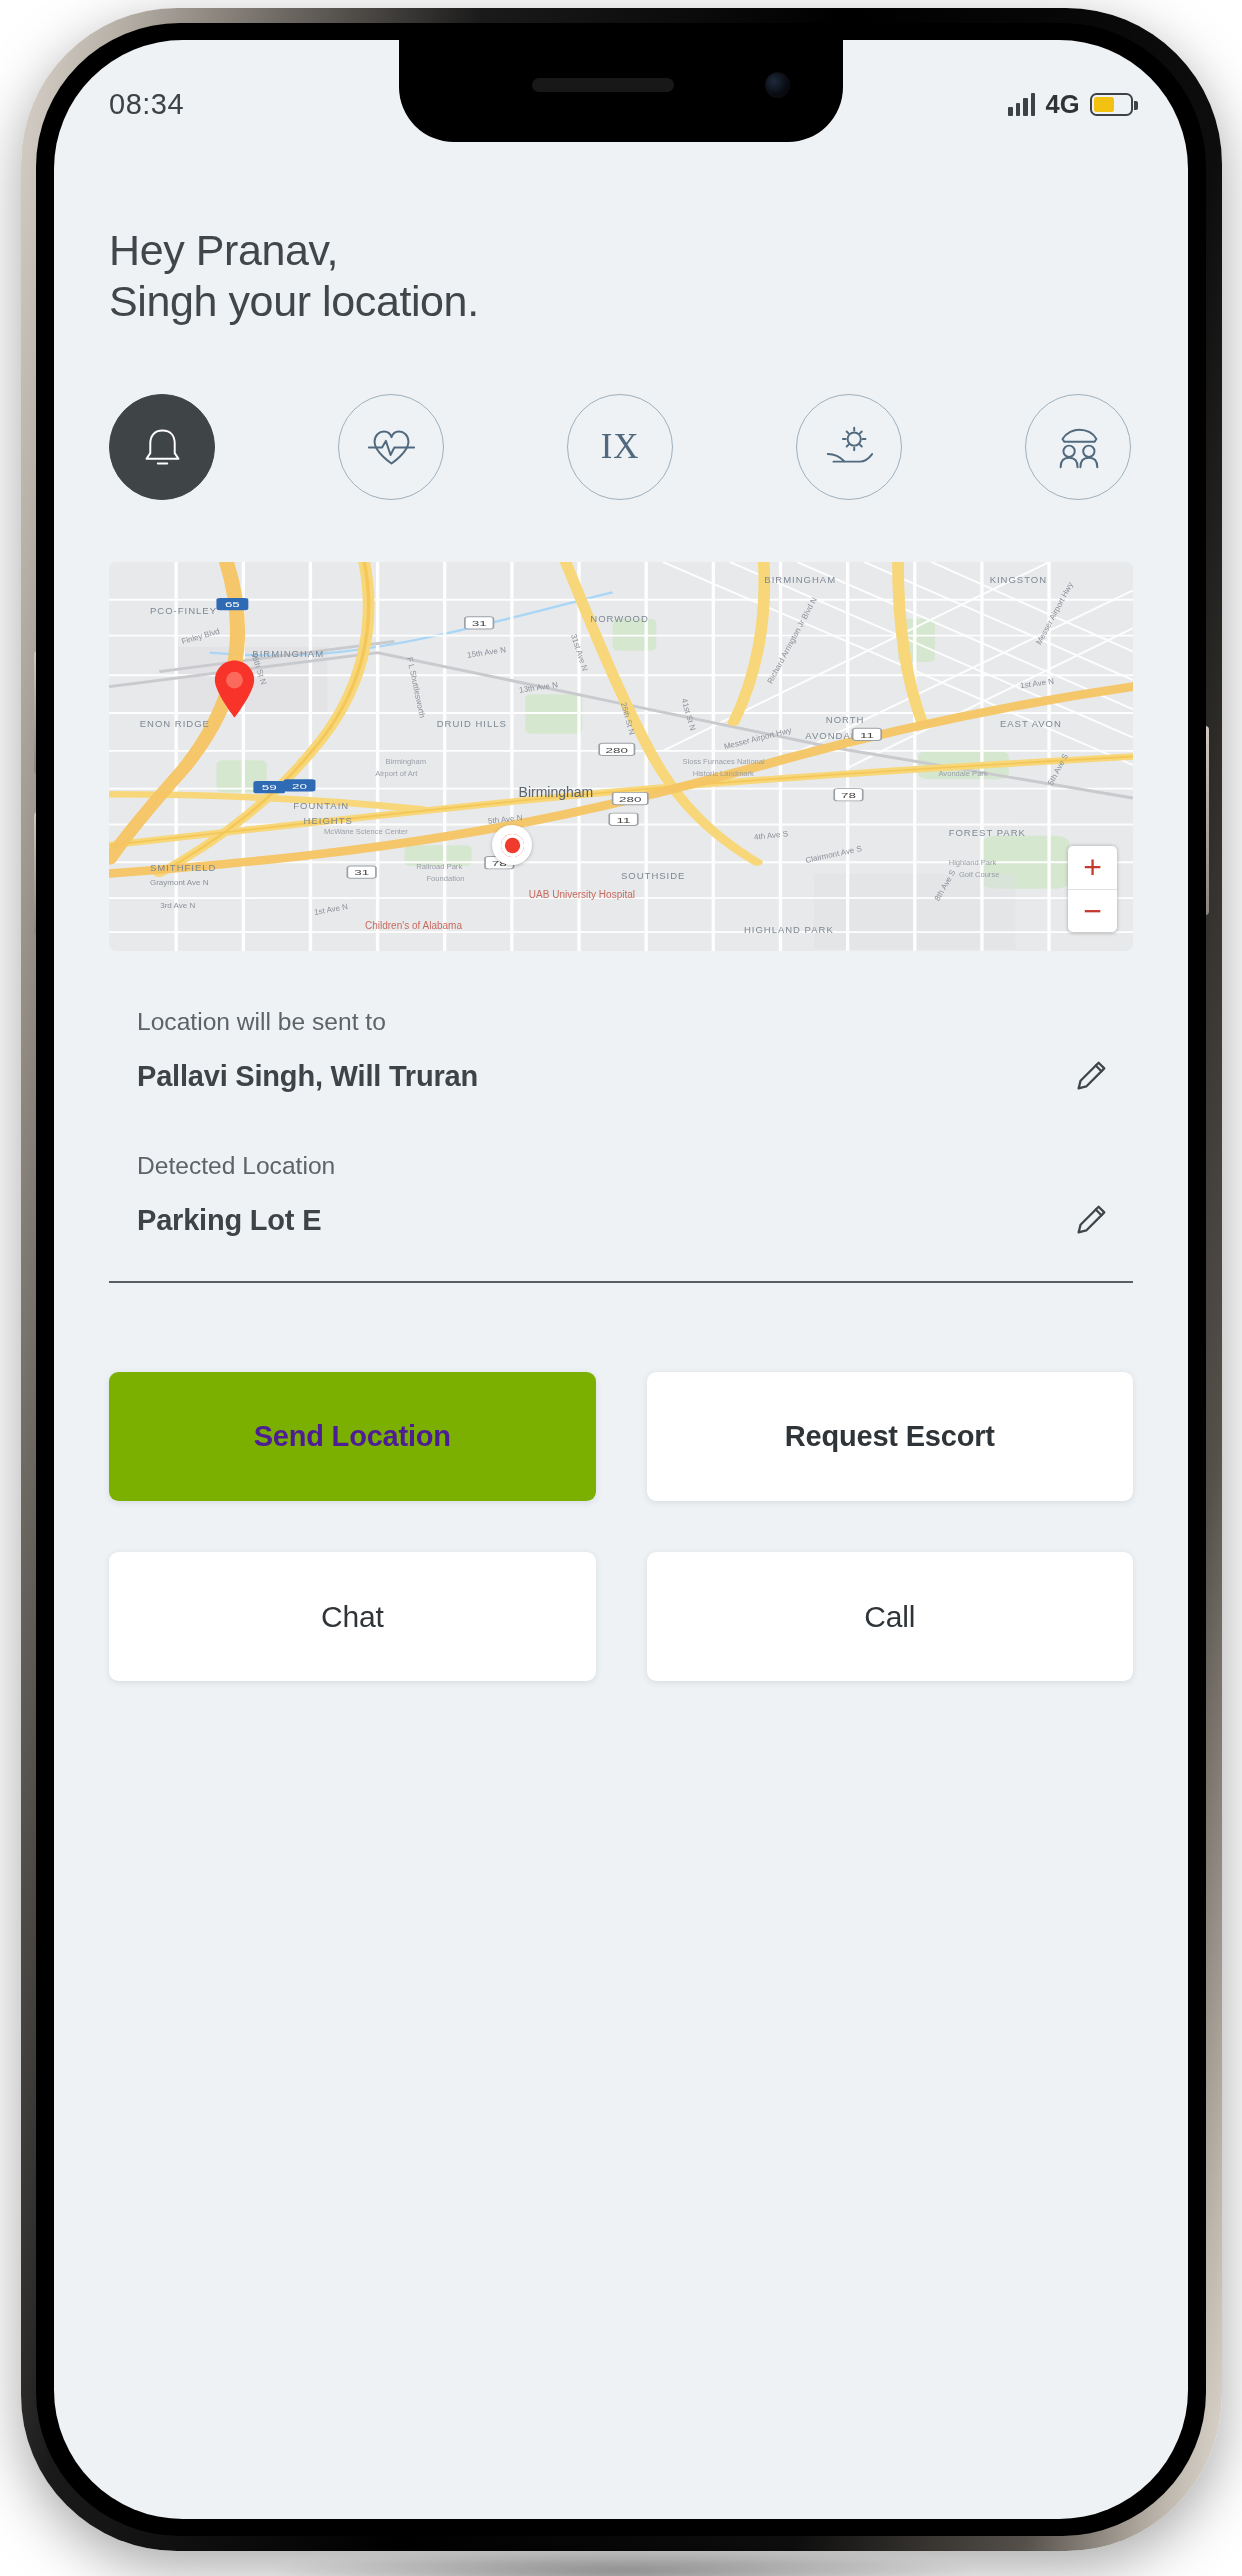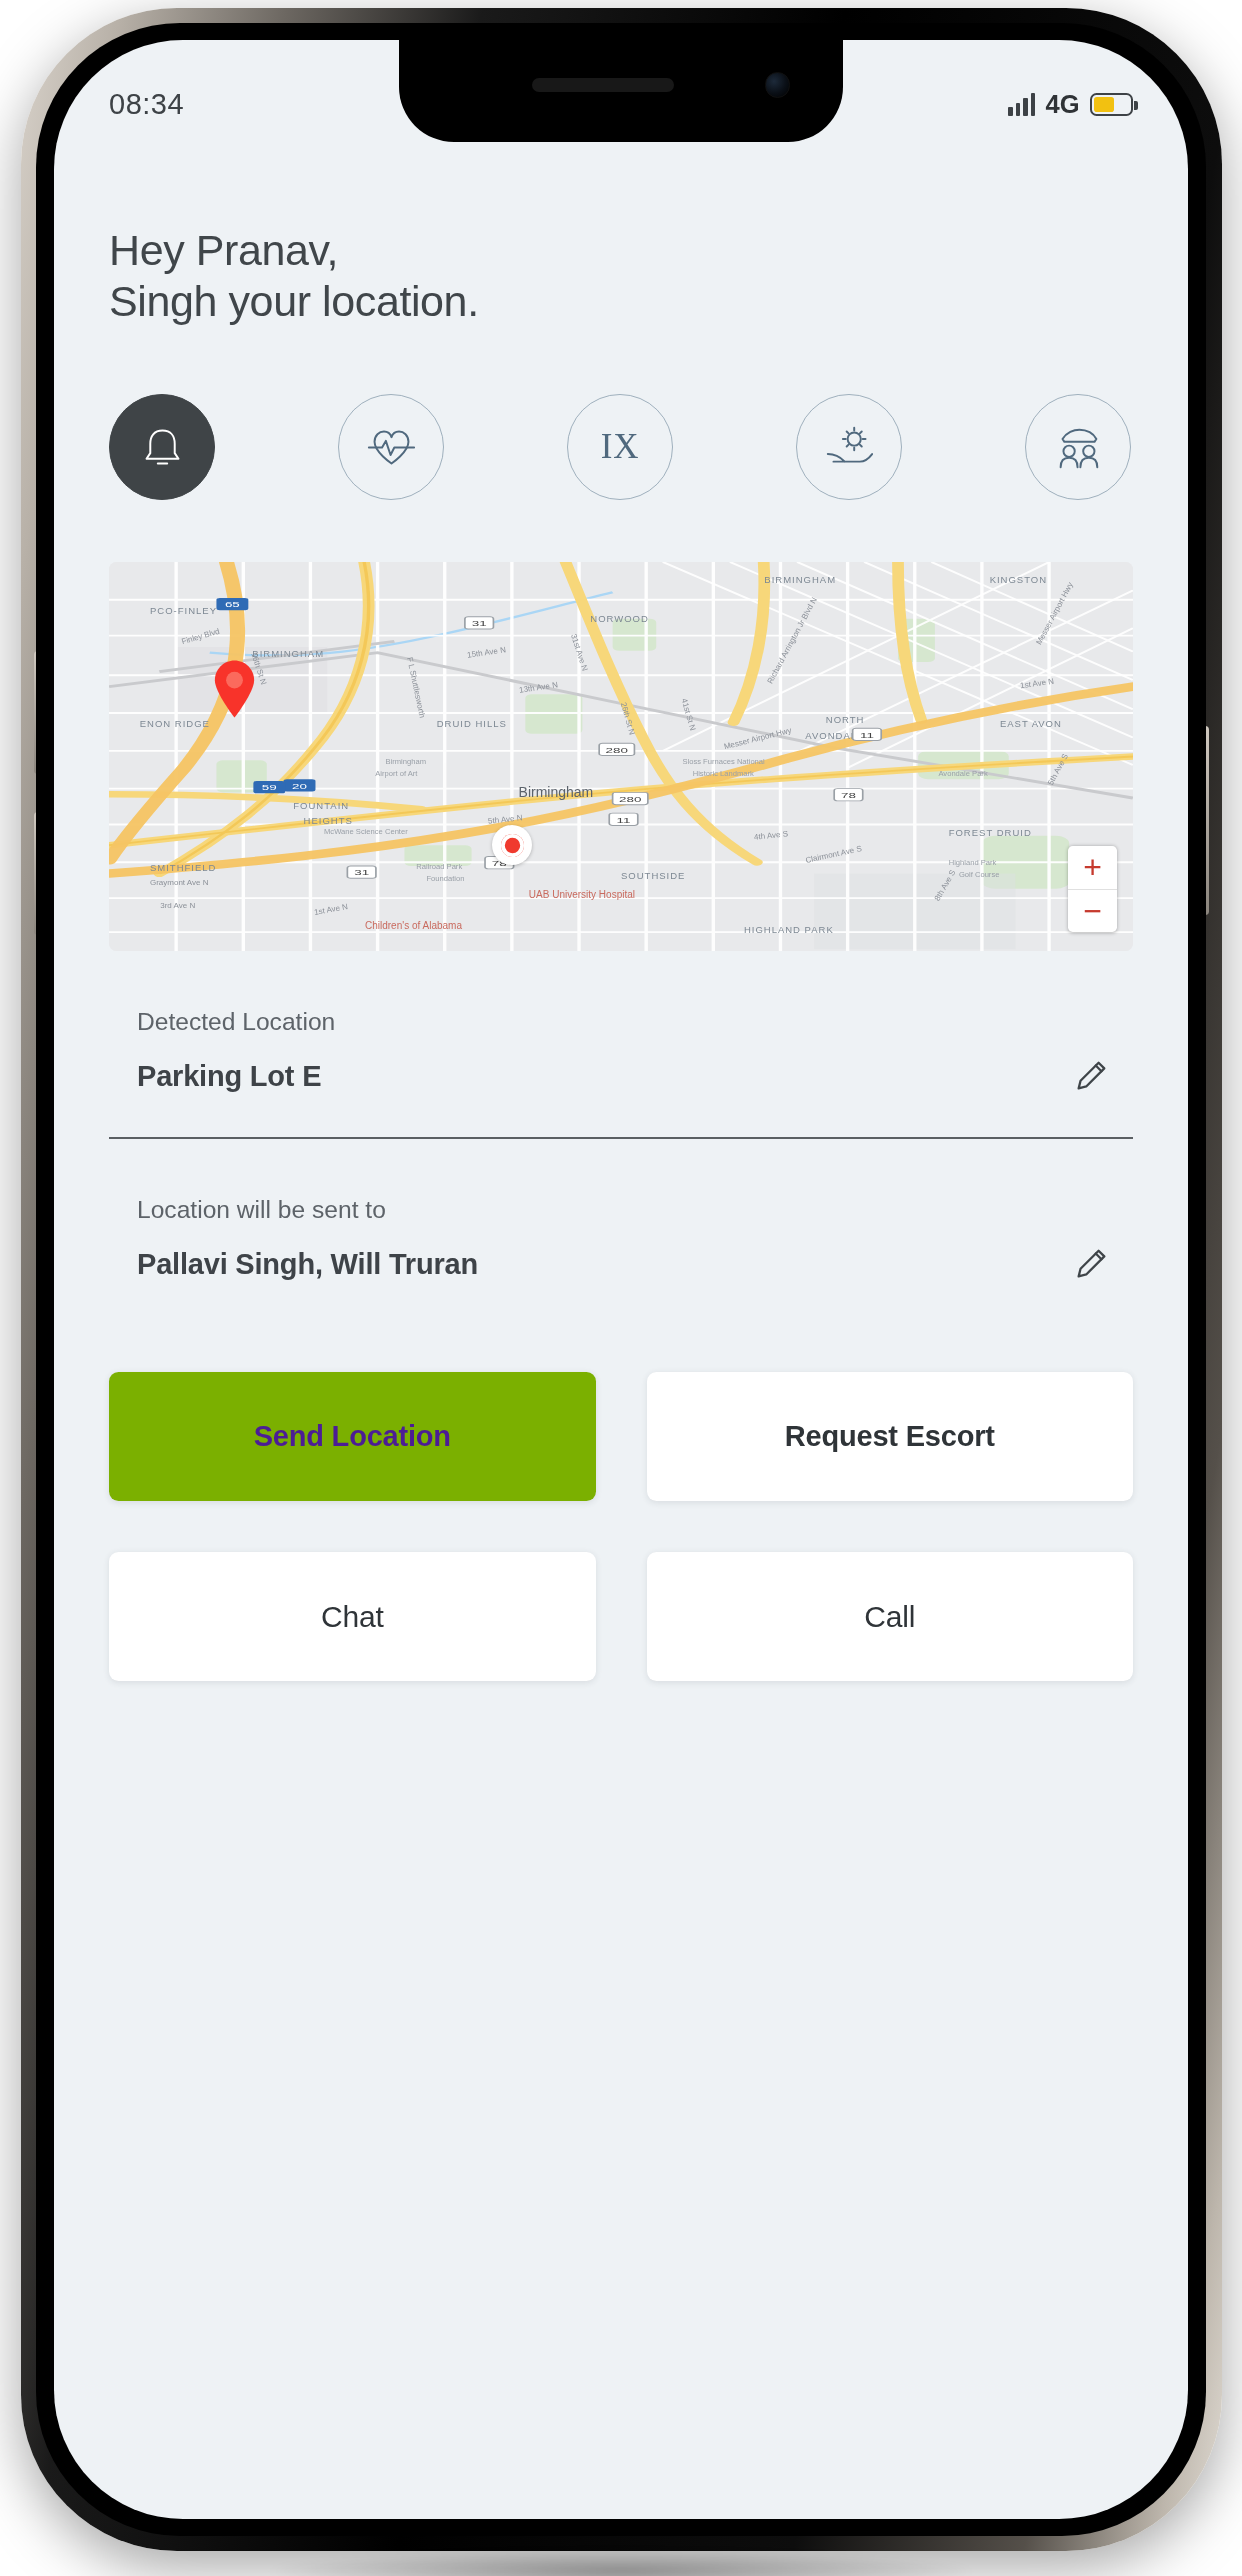--- a/index.html
+++ b/index.html
@@ -355,21 +355,21 @@
           <span class="map-label big" style="left:86%;top:3%">KINGSTON</span>
           <span class="map-label big" style="left:47%;top:13%">NORWOOD</span>
           <span class="map-label big" style="left:14%;top:22%">BIRMINGHAM</span>
           <span class="map-label big" style="left:3%;top:40%">ENON RIDGE</span>
           <span class="map-label big" style="left:32%;top:40%">DRUID HILLS</span>
           <span class="map-label big" style="left:70%;top:39%">NORTH</span>
           <span class="map-label big" style="left:68%;top:43%">AVONDALE</span>
           <span class="map-label big" style="left:87%;top:40%">EAST AVON</span>
           <span class="map-label big" style="left:18%;top:61%">FOUNTAIN</span>
           <span class="map-label big" style="left:19%;top:65%">HEIGHTS</span>
-          <span class="map-label big" style="left:82%;top:68%">FOREST DRUID</span>
+          <span class="map-label big" style="left:82%;top:68%">FOREST PARK</span>
           <span class="map-label big" style="left:4%;top:77%">SMITHFIELD</span>
           <span class="map-label big" style="left:50%;top:79%">SOUTHSIDE</span>
           <span class="map-label big" style="left:62%;top:93%">HIGHLAND PARK</span>
           <span class="map-label city" style="left:40%;top:57%">Birmingham</span>
           <span class="map-label" style="left:7%;top:18%;transform:rotate(-16deg)">Finley Blvd</span>
           <span class="map-label" style="left:13%;top:26%;transform:rotate(72deg)">16th St N</span>
           <span class="map-label" style="left:35%;top:22%;transform:rotate(-8deg)">15th Ave N</span>
           <span class="map-label" style="left:44%;top:22%;transform:rotate(72deg)">31st Ave N</span>
           <span class="map-label" style="left:40%;top:31%;transform:rotate(-8deg)">13th Ave N</span>
           <span class="map-label" style="left:27%;top:31%;transform:rotate(78deg)">F L Shuttlesworth</span>
@@ -458,42 +458,42 @@
         <div class="map-dot"></div>
 
         <div class="zoom-ctrl">
           <div>+</div>
           <div class="sep"></div>
           <div>−</div>
         </div>
       </div>
 
       <div class="info-block">
+        <div class="info-label">Location will be sent to</div>
+        <div class="info-row">
+          <div class="info-value">Pallavi Singh, Will Truran</div>
+          <svg class="pencil" viewBox="0 0 40 40">
+            <path class="stroke" d="M7 33 L9 25 L28 6 L34 12 L15 31 Z"></path>
+            <path class="stroke" d="M25 9 L31 15"></path>
+          </svg>
+        </div>
+      </div>
+
+      <div class="info-block">
         <div class="info-label">Detected Location</div>
         <div class="info-row">
           <div class="info-value">Parking Lot E</div>
           <svg class="pencil" viewBox="0 0 40 40">
             <path class="stroke" d="M7 33 L9 25 L28 6 L34 12 L15 31 Z"></path>
             <path class="stroke" d="M25 9 L31 15"></path>
           </svg>
         </div>
         <div class="divider"></div>
       </div>
 
-      <div class="info-block">
-        <div class="info-label">Location will be sent to</div>
-        <div class="info-row">
-          <div class="info-value">Pallavi Singh, Will Truran</div>
-          <svg class="pencil" viewBox="0 0 40 40">
-            <path class="stroke" d="M7 33 L9 25 L28 6 L34 12 L15 31 Z"></path>
-            <path class="stroke" d="M25 9 L31 15"></path>
-          </svg>
-        </div>
-      </div>
-
       <div class="btn-grid">
         <div class="abtn primary" style="background: rgb(123, 176, 0);">Send Location</div>
         <div class="abtn">Request Escort</div>
         <div class="abtn plain">Chat</div>
         <div class="abtn plain">Call</div>
       </div>
 
     </div>
   </div>
 

